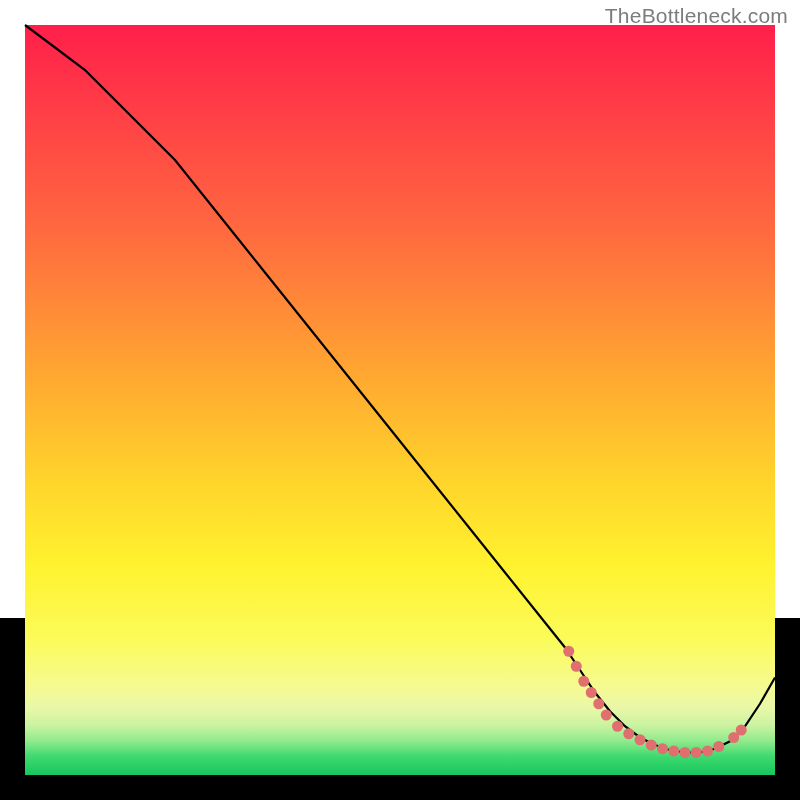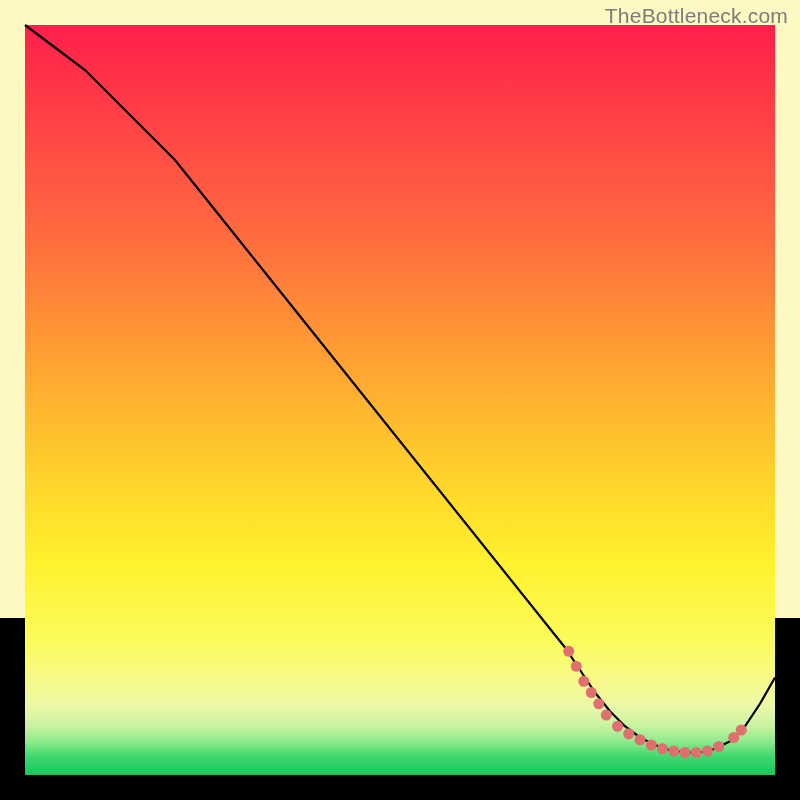--- a/index.html
+++ b/index.html
@@ -8,21 +8,21 @@
     width: 800px;
     height: 800px;
     background: #000;
     overflow: hidden;
     font-family: Arial, Helvetica, sans-serif;
   }
   .frame {
     position: relative;
     width: 800px;
     height: 618px;
-    background: #fef9c3;
+    background: #ffffff;
   }
   .plot {
     position: absolute;
     left: 25px;
     top: 25px;
     width: 750px;
     height: 750px;
     
     background: linear-gradient(
       to bottom,

